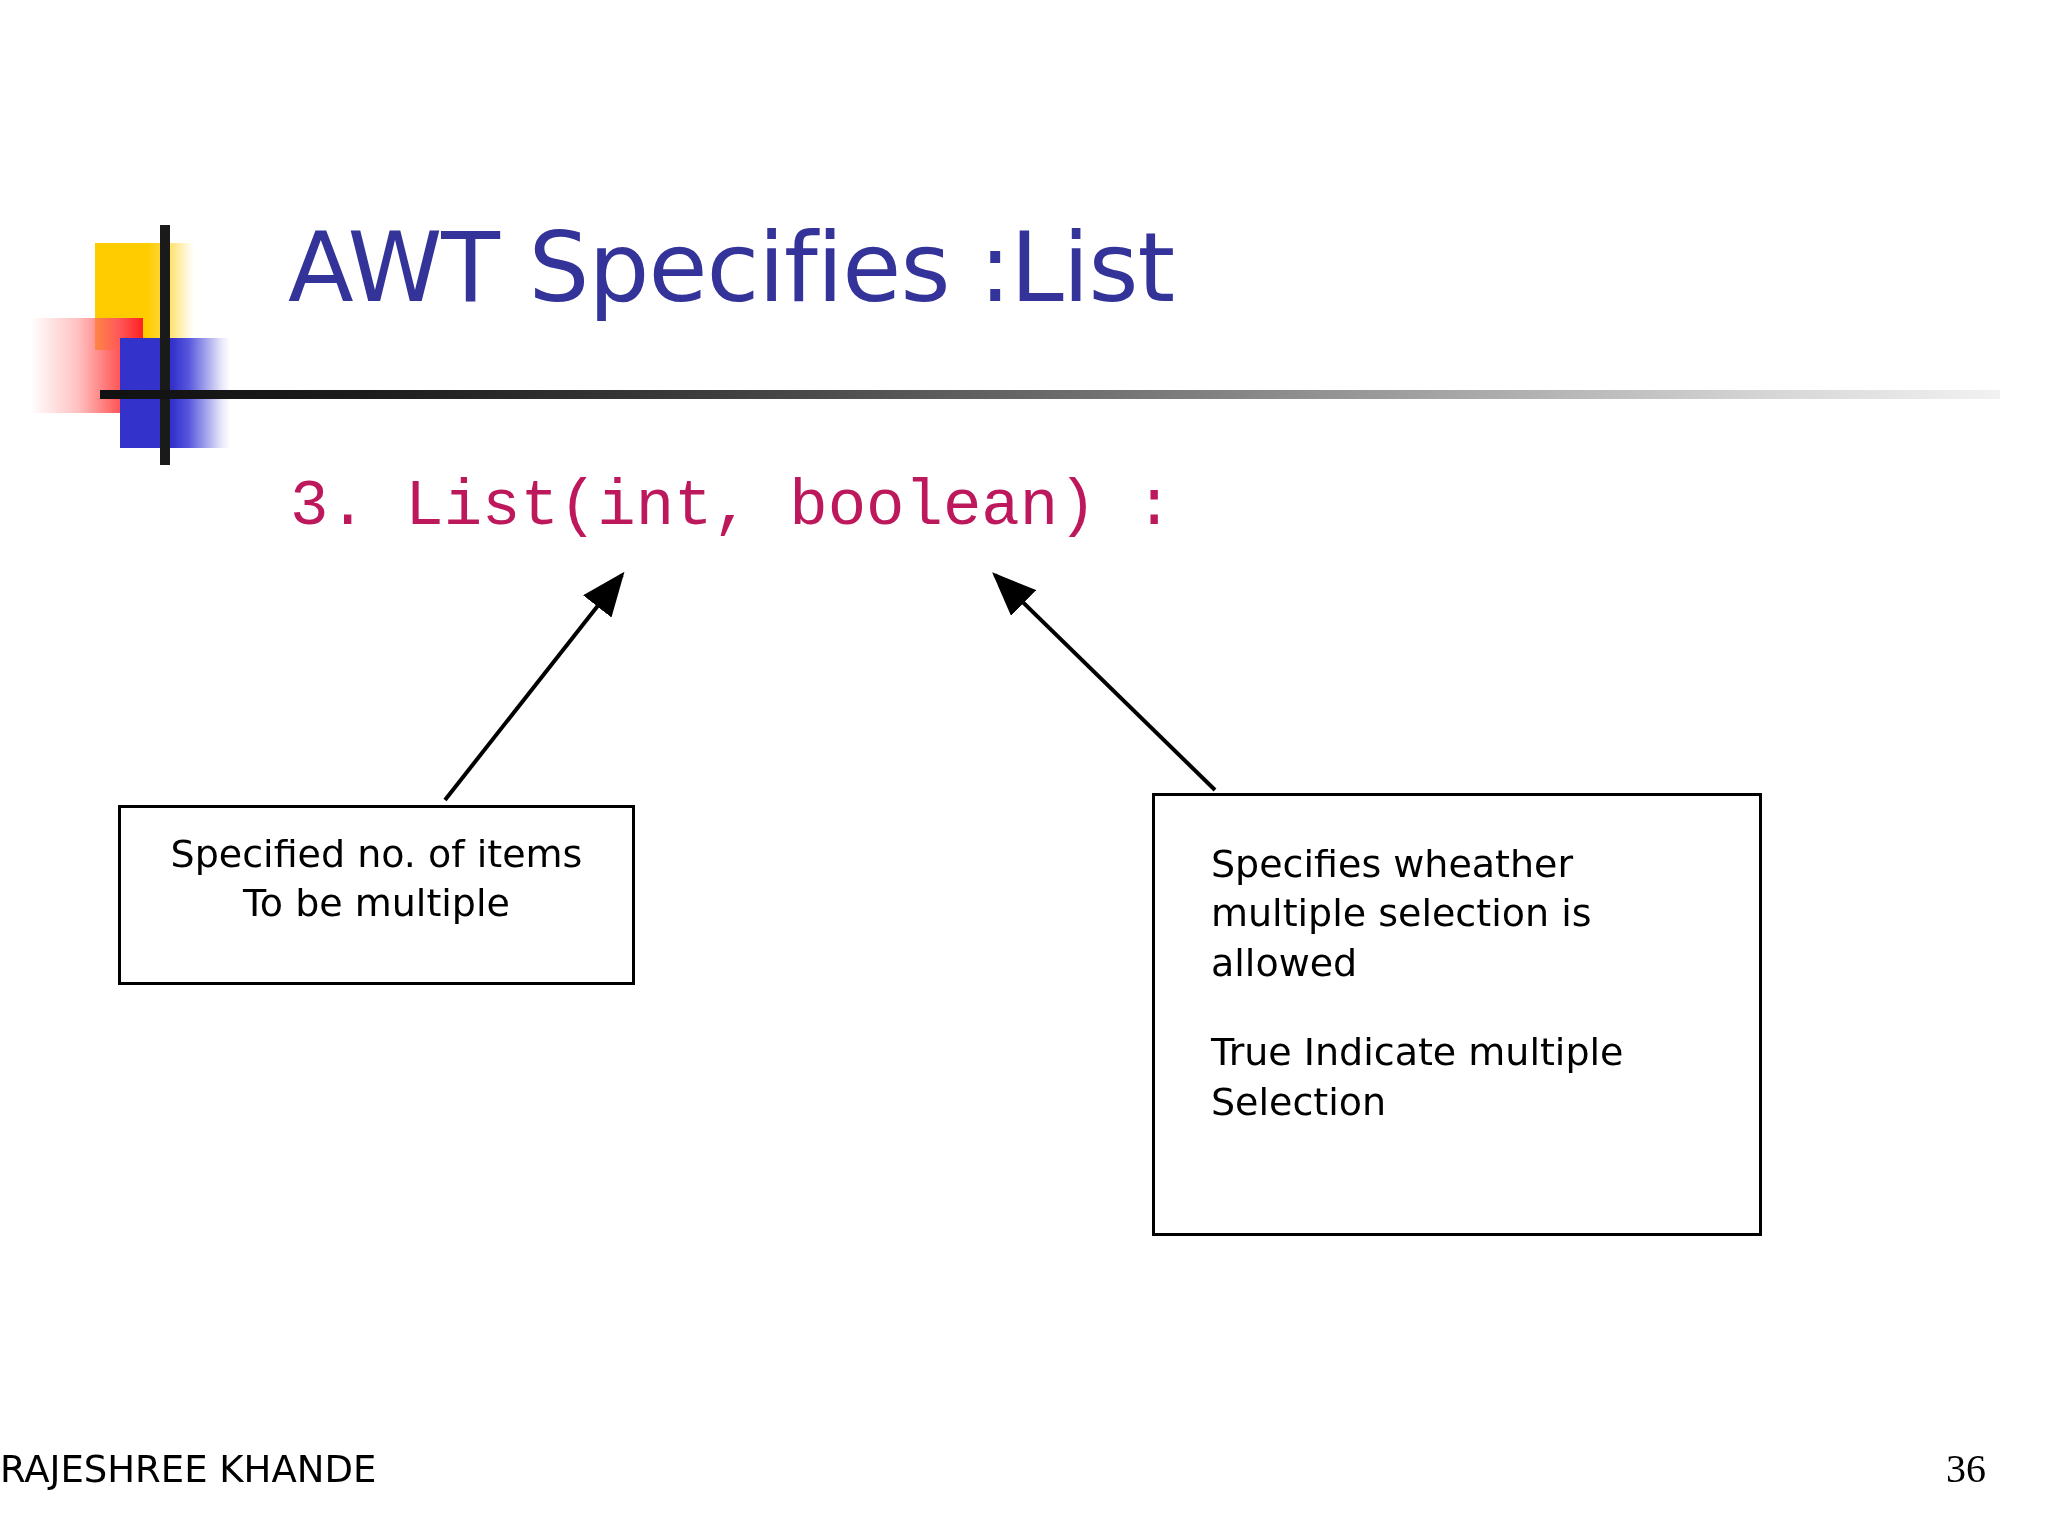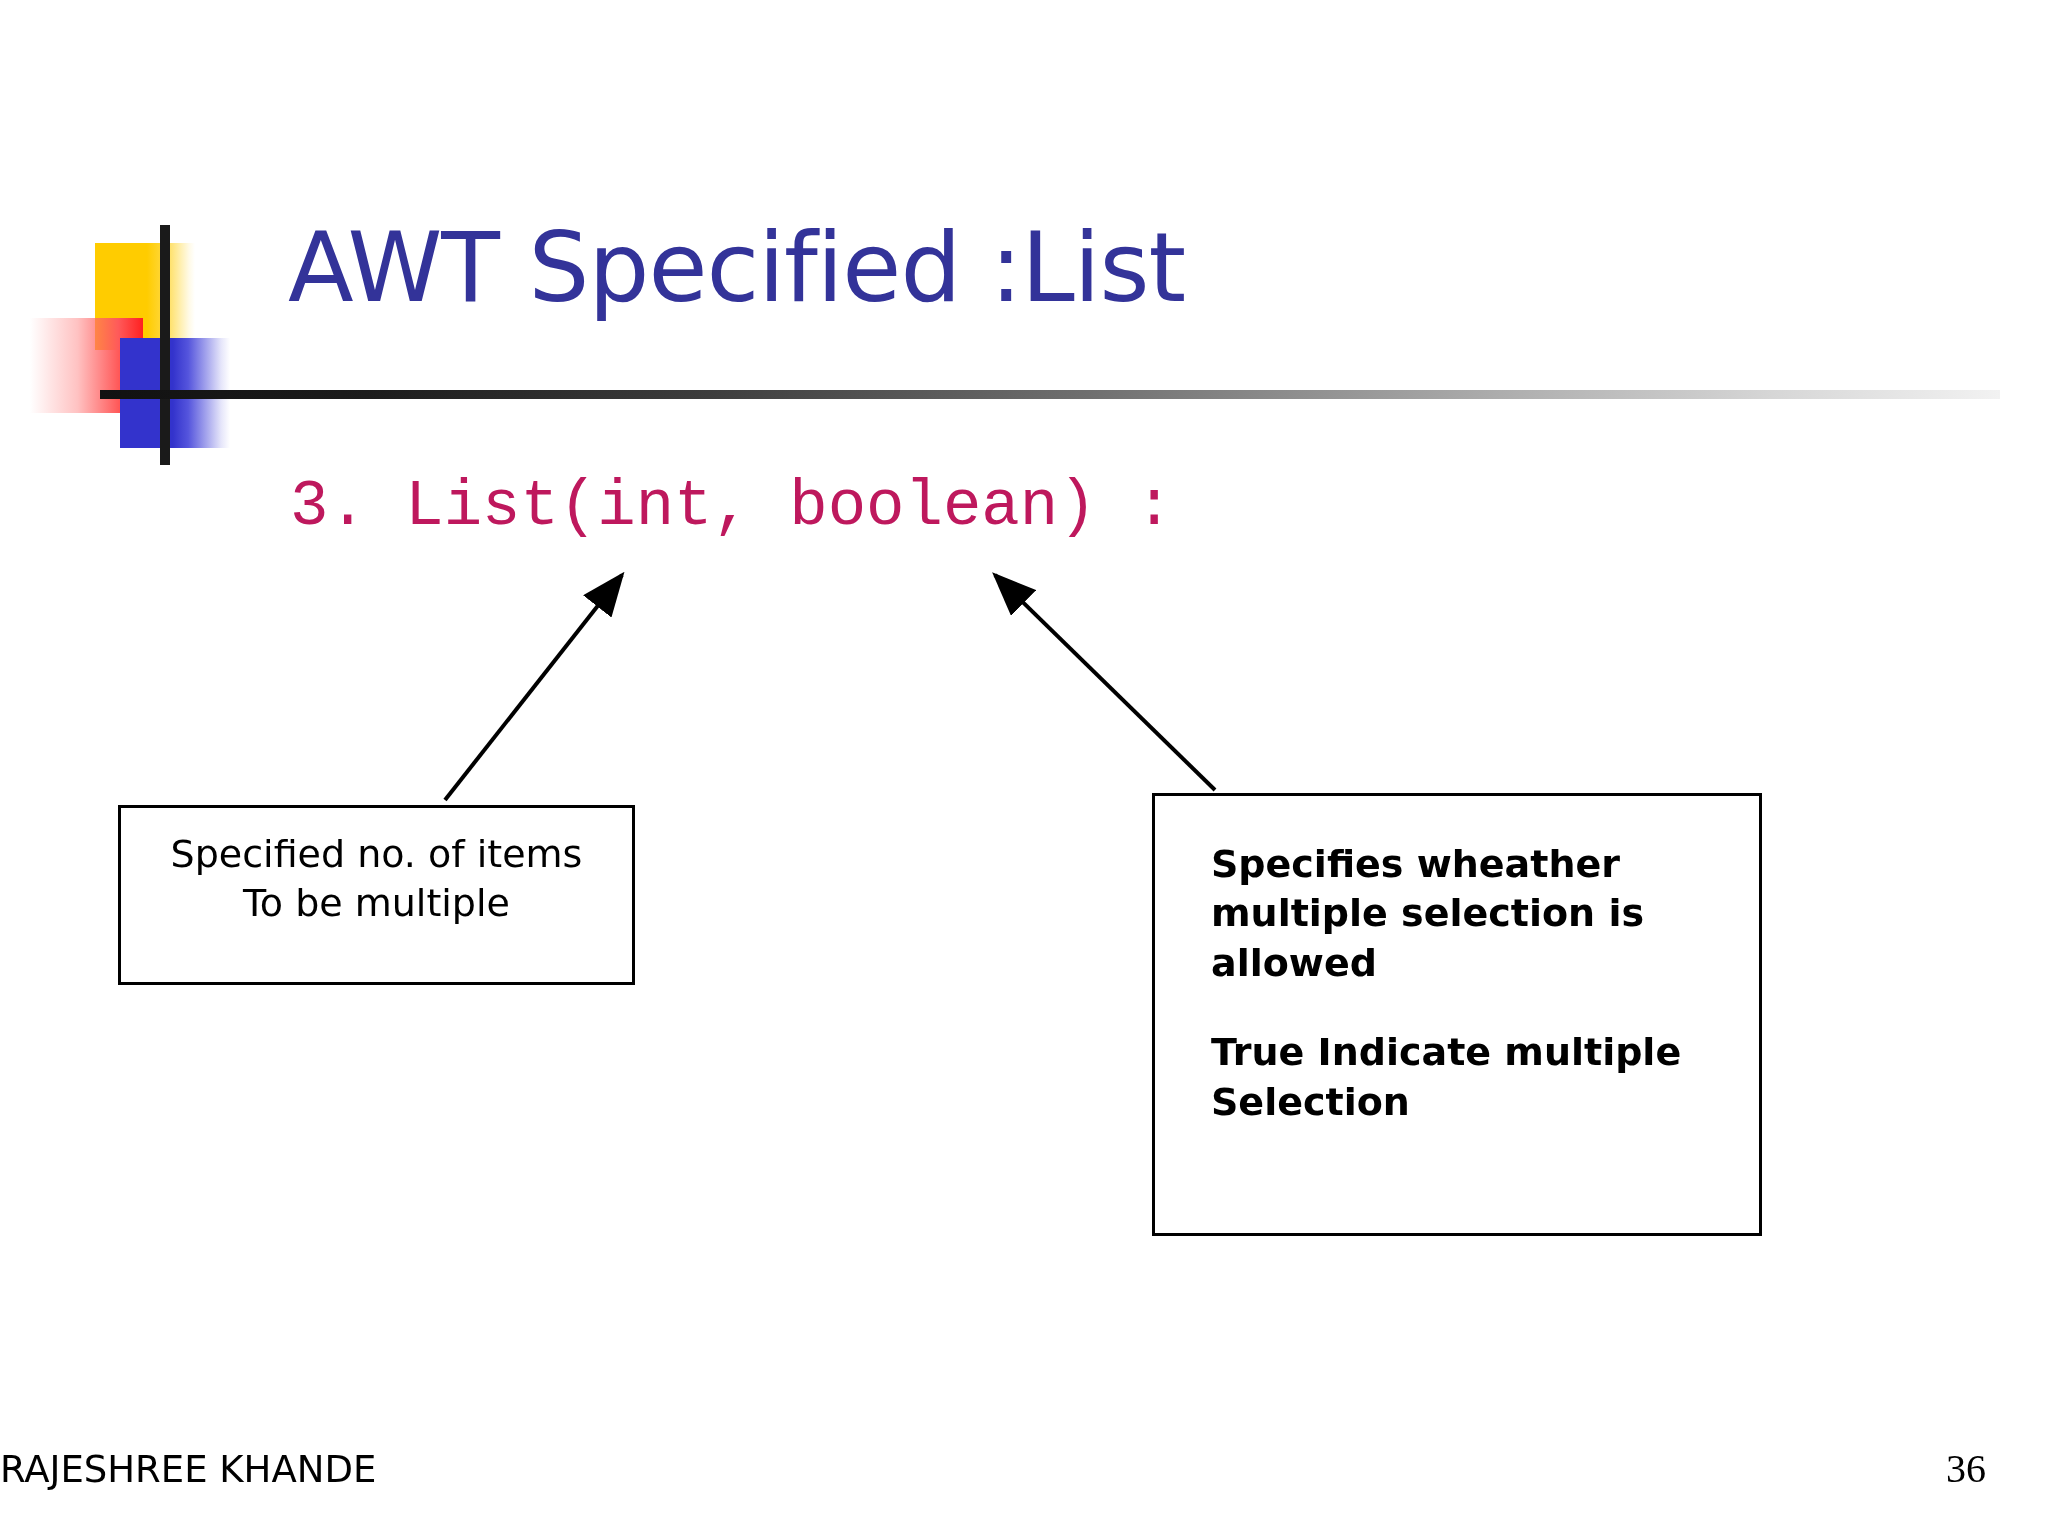--- a/index.html
+++ b/index.html
@@ -102,21 +102,20 @@
 
   .callout-right {
     left: 1152px; top: 793px;
     width: 610px; height: 443px;
     font-size: 38px;
     line-height: 1.30;
     padding: 44px 24px 0 56px;
   }
   .callout-right p {
     margin: 0 0 40px 0;
-    font-weight: bold;
   }
   .callout-right p:last-child { margin-bottom: 0; }
 
   
   .arrows {
     position: absolute;
     left: 0; top: 0;
     width: 2048px; height: 1536px;
     pointer-events: none;
   }
@@ -144,21 +143,21 @@
 <div class="slide">
 
   <div class="deco">
     <div class="deco-yellow"></div>
     <div class="deco-red"></div>
     <div class="deco-blue"></div>
     <div class="deco-vline"></div>
     <div class="deco-hline"></div>
   </div>
 
-  <div class="title">AWT Specified :List</div>
+  <div class="title">AWT Specifies :List</div>
 
   <div class="signature">3. List(int, boolean) :</div>
 
   <svg class="arrows" viewBox="0 0 2048 1536" xmlns="http://www.w3.org/2000/svg">
     <defs>
       <marker id="arrowhead" markerWidth="11" markerHeight="9" refX="10" refY="4.5" orient="auto">
         <polygon points="0 0, 11 4.5, 0 9" fill="#000000"></polygon>
       </marker>
     </defs>
     <line x1="445" y1="800" x2="622" y2="575" stroke="#000000" stroke-width="4" marker-end="url(#arrowhead)"></line>

